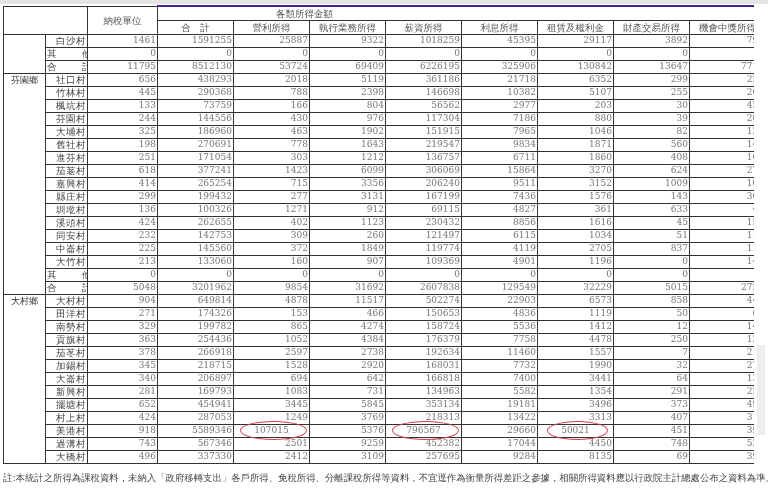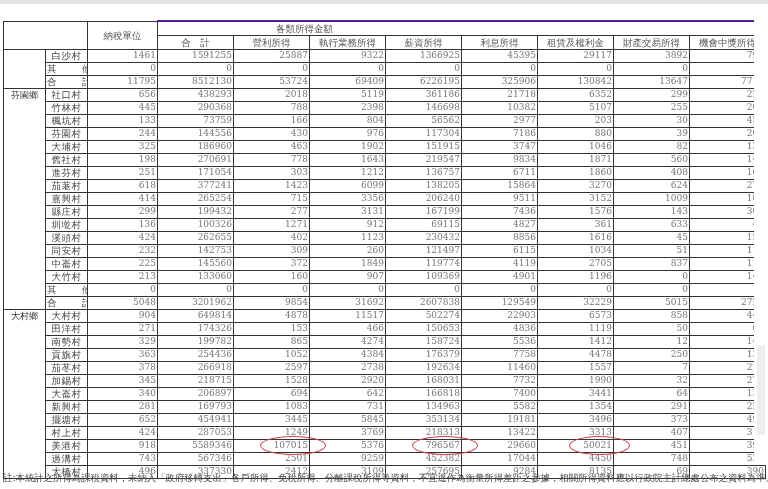--- a/index.html
+++ b/index.html
@@ -1,35 +1,35 @@
 <!DOCTYPE html>
 <html><head>
 <meta charset="utf-8">
 <style>
   html, body { margin: 0; padding: 0; background: #ffffff; }
   body { width: 768px; height: 489px; overflow: hidden; position: relative;
          font-family: "DejaVu Serif", "Liberation Serif", serif; color: #333; }
   .top-rule { position: absolute; left: 0; top: 0; width: 768px; height: 4px; background: #e4e4e4; }
-  .wrap { position: absolute; left: 3px; top: 20px; width: 750px; }
+  .wrap { position: absolute; left: 3px; top: 5px; width: 750px; }
   table { border-collapse: collapse; table-layout: fixed; width: 750px; }
   td, th { border: 1px solid #333; padding: 0 1px; height: 12px; line-height: 11px; font-size: 9px;
            font-weight: normal; white-space: nowrap; overflow: hidden; }
   th { color: #555; text-align: center; font-family: "DejaVu Sans", "Liberation Sans", sans-serif; font-size: 9.5px; }
   th.group-hdr { text-align: left; padding-left: 118px; height: 13px; border-top: 2px solid #4c1d95; }
   th.unit-hdr { height: 27px; }
   th.corner { border-right: 1px solid #333; }
   td.num { text-align: right; color: #777; }
   td.region { text-align: center; vertical-align: top; color: #333; font-family: "DejaVu Sans", "Liberation Sans", sans-serif;
               border-top: 1px solid #333; border-bottom: 1px solid #333; padding-top: 1px; }
-  td.village { text-align: center; color: #444; font-family: "DejaVu Sans", "Liberation Sans", sans-serif; font-size: 9.5px; letter-spacing: 0.5px; }
+  td.village { text-align: right; color: #444; font-family: "DejaVu Sans", "Liberation Sans", sans-serif; font-size: 9.5px; letter-spacing: 0.5px; }
   td.village.spaced { letter-spacing: 8px; }
   .circled { position: relative; }
   .circled::after { content: ""; position: absolute; left: -14px; right: -18px; top: -4px; bottom: -5px;
                     border: 1px solid #d04050; border-radius: 50%; pointer-events: none; }
-  td.has-circle { overflow: visible; }
+  td.has-circle { overflow: visible; text-align: center; }
   .footnote { position: absolute; left: 3px; top: 472px; width: 765px; font-size: 9.4px; color: #444;
               font-family: "DejaVu Sans", "Liberation Sans", sans-serif; white-space: nowrap; }
   .right-edge { position: absolute; left: 754px; top: 5px; width: 14px; height: 460px; background: #fff; }
   .scroll-mark { position: absolute; left: 757px; top: 345px; width: 8px; height: 90px; background: #eeeeee; }
 </style>
 </head>
 <body>
 
 <div class="top-rule"></div>
 
@@ -66,21 +66,21 @@
         </tr>
     </thead>
     <tbody id="table-body">
         <tr>
           <td class="region" rowspan="3"></td>
           <td class="village">白沙村</td>
           <td class="num">1461</td>
           <td class="num">1591255</td>
           <td class="num">25887</td>
           <td class="num">9322</td>
-          <td class="num">1366925</td>
+          <td class="num">1018259</td>
           <td class="num">45395</td>
           <td class="num">29117</td>
           <td class="num">3892</td>
           <td class="num">799</td>
         </tr>
         <tr>
           <td class="village spaced">其　他</td>
           <td class="num">0</td>
           <td class="num">0</td>
           <td class="num">0</td>
@@ -152,21 +152,21 @@
           <td class="num">39</td>
           <td class="num">203</td>
         </tr>
         <tr>
           <td class="village">大埔村</td>
           <td class="num">325</td>
           <td class="num">186960</td>
           <td class="num">463</td>
           <td class="num">1902</td>
           <td class="num">151915</td>
-          <td class="num">3747</td>
+          <td class="num">7965</td>
           <td class="num">1046</td>
           <td class="num">82</td>
           <td class="num">138</td>
         </tr>
         <tr>
           <td class="village">舊社村</td>
           <td class="num">198</td>
           <td class="num">270691</td>
           <td class="num">778</td>
           <td class="num">1643</td>
@@ -187,21 +187,21 @@
           <td class="num">1860</td>
           <td class="num">408</td>
           <td class="num">108</td>
         </tr>
         <tr>
           <td class="village">茄荖村</td>
           <td class="num">618</td>
           <td class="num">377241</td>
           <td class="num">1423</td>
           <td class="num">6099</td>
-          <td class="num">138205</td>
+          <td class="num">306069</td>
           <td class="num">15864</td>
           <td class="num">3270</td>
           <td class="num">624</td>
           <td class="num">278</td>
         </tr>
         <tr>
           <td class="village">嘉興村</td>
           <td class="num">414</td>
           <td class="num">265254</td>
           <td class="num">715</td>

